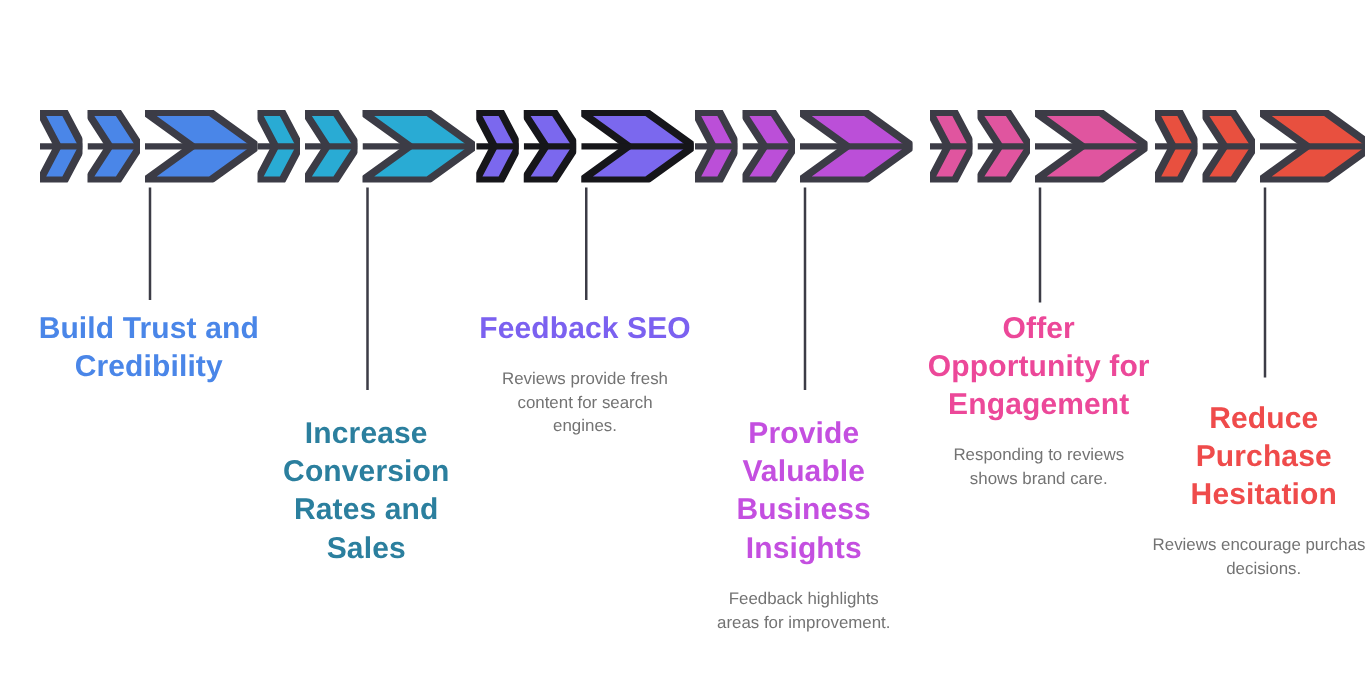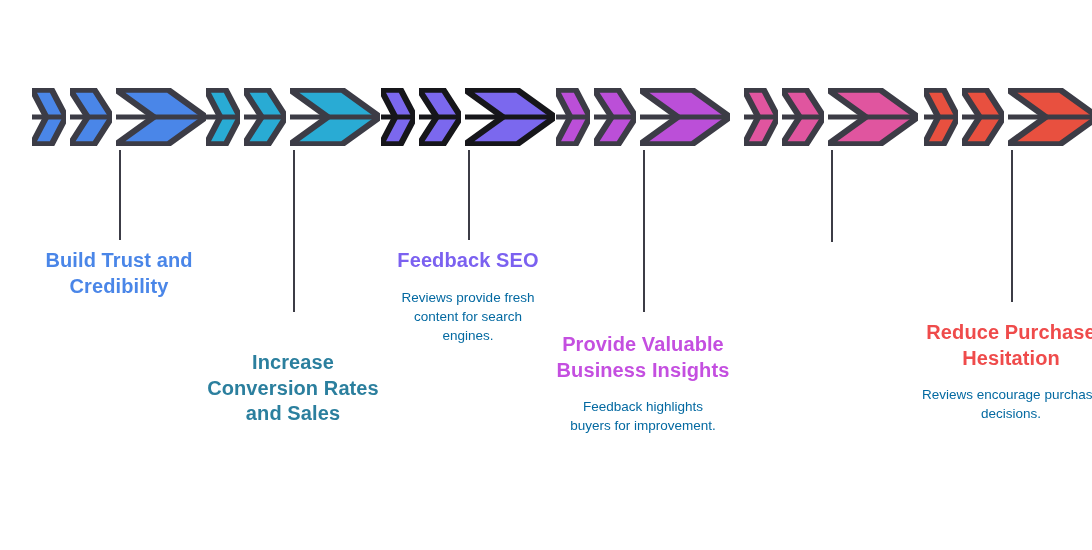--- a/index.html
+++ b/index.html
@@ -54,30 +54,30 @@
   }
 
   
   .textblock {
     position: absolute;
     left: -3px;
     width: 180px;
     text-align: center;
   }
   .heading {
-    font-size: 20px;
+    font-size: 24px;
     font-weight: bold;
     line-height: 1.28;
     margin: 0 0 14px 0;
     letter-spacing: 0.1px;
   }
   .body-text {
     font-size: 13.5px;
     line-height: 1.42;
-    color: #0369a1;
+    color: #737373;
     margin: 0;
   }
 
   
   .textblock.narrow .body-text { padding: 0 14px; }
 </style>
 </head>
 <body>
 
 <div id="board">
@@ -111,21 +111,21 @@
             <polygon points="0,3 58,3 100,50 58,97 0,97 42,50" fill="#29abd4" stroke="#3c3c46" stroke-width="6" stroke-linejoin="round" vector-effect="non-scaling-stroke"></polygon>
             <line x1="0" y1="50" x2="100" y2="50" stroke="#3c3c46" stroke-width="5" vector-effect="non-scaling-stroke"></line>
           </svg></span>
         <span class="chev big"><svg viewBox="0 0 100 100" preserveAspectRatio="none" width="100%" height="100%">
             <polygon points="0,3 58,3 100,50 58,97 0,97 42,50" fill="#29abd4" stroke="#3c3c46" stroke-width="6" stroke-linejoin="round" vector-effect="non-scaling-stroke"></polygon>
             <line x1="0" y1="50" x2="100" y2="50" stroke="#3c3c46" stroke-width="5" vector-effect="non-scaling-stroke"></line>
           </svg></span>
       </div>
       <div class="connector" style="top: 150px; height: 162px;"></div>
       <div class="textblock narrow" style="top: 332px;">
-        <h3 class="heading" style="color: rgb(43, 127, 158); margin-top: 18px;">Increase Conversion Rates and Sales</h3>
+        <h3 class="heading" style="color: rgb(43, 127, 158);">Increase Conversion Rates and Sales</h3>
       </div>
     </div>
     <div class="column" style="left: 381px;">
       <div class="chevrons">
         <span class="chev small-a"><svg viewBox="0 0 100 100" preserveAspectRatio="none" width="100%" height="100%">
             <polygon points="0,3 58,3 100,50 58,97 0,97 42,50" fill="#7b68ee" stroke="#16161a" stroke-width="6" stroke-linejoin="round" vector-effect="non-scaling-stroke"></polygon>
             <line x1="0" y1="50" x2="100" y2="50" stroke="#16161a" stroke-width="5" vector-effect="non-scaling-stroke"></line>
           </svg></span>
         <span class="chev small-b"><svg viewBox="0 0 100 100" preserveAspectRatio="none" width="100%" height="100%">
             <polygon points="0,3 58,3 100,50 58,97 0,97 42,50" fill="#7b68ee" stroke="#16161a" stroke-width="6" stroke-linejoin="round" vector-effect="non-scaling-stroke"></polygon>
@@ -153,39 +153,43 @@
             <line x1="0" y1="50" x2="100" y2="50" stroke="#3c3c46" stroke-width="5" vector-effect="non-scaling-stroke"></line>
           </svg></span>
         <span class="chev big"><svg viewBox="0 0 100 100" preserveAspectRatio="none" width="100%" height="100%">
             <polygon points="0,3 58,3 100,50 58,97 0,97 42,50" fill="#bb4fd8" stroke="#3c3c46" stroke-width="6" stroke-linejoin="round" vector-effect="non-scaling-stroke"></polygon>
             <line x1="0" y1="50" x2="100" y2="50" stroke="#3c3c46" stroke-width="5" vector-effect="non-scaling-stroke"></line>
           </svg></span>
       </div>
       <div class="connector" style="top: 150px; height: 162px;"></div>
       <div class="textblock narrow" style="top: 332px;">
         <h3 class="heading" style="color: rgb(196, 79, 224); text-align: center;">Provide Valuable Business Insights</h3>
-        <p class="body-text">Feedback highlights buyers for improvement.</p>
+        <p class="body-text">Feedback highlights areas for improvement.</p>
       </div>
     </div>
     <div class="column" style="left: 744px;">
       <div class="chevrons">
         <span class="chev small-a"><svg viewBox="0 0 100 100" preserveAspectRatio="none" width="100%" height="100%">
             <polygon points="0,3 58,3 100,50 58,97 0,97 42,50" fill="#e0559f" stroke="#3c3c46" stroke-width="6" stroke-linejoin="round" vector-effect="non-scaling-stroke"></polygon>
             <line x1="0" y1="50" x2="100" y2="50" stroke="#3c3c46" stroke-width="5" vector-effect="non-scaling-stroke"></line>
           </svg></span>
         <span class="chev small-b"><svg viewBox="0 0 100 100" preserveAspectRatio="none" width="100%" height="100%">
             <polygon points="0,3 58,3 100,50 58,97 0,97 42,50" fill="#e0559f" stroke="#3c3c46" stroke-width="6" stroke-linejoin="round" vector-effect="non-scaling-stroke"></polygon>
             <line x1="0" y1="50" x2="100" y2="50" stroke="#3c3c46" stroke-width="5" vector-effect="non-scaling-stroke"></line>
           </svg></span>
         <span class="chev big"><svg viewBox="0 0 100 100" preserveAspectRatio="none" width="100%" height="100%">
             <polygon points="0,3 58,3 100,50 58,97 0,97 42,50" fill="#e0559f" stroke="#3c3c46" stroke-width="6" stroke-linejoin="round" vector-effect="non-scaling-stroke"></polygon>
             <line x1="0" y1="50" x2="100" y2="50" stroke="#3c3c46" stroke-width="5" vector-effect="non-scaling-stroke"></line>
           </svg></span>
       </div>
       <div class="connector" style="top: 150px; height: 92px;"></div>
+      <div class="textblock narrow" style="top: 248px;">
+        <h3 class="heading" style="color: rgb(236, 72, 153);">Offer Opportunity for Engagement</h3>
+        <p class="body-text">Responding to reviews shows brand care.</p>
+      </div>
     </div>
     <div class="column" style="left: 924px;">
       <div class="chevrons">
         <span class="chev small-a"><svg viewBox="0 0 100 100" preserveAspectRatio="none" width="100%" height="100%">
             <polygon points="0,3 58,3 100,50 58,97 0,97 42,50" fill="#e8503f" stroke="#3c3c46" stroke-width="6" stroke-linejoin="round" vector-effect="non-scaling-stroke"></polygon>
             <line x1="0" y1="50" x2="100" y2="50" stroke="#3c3c46" stroke-width="5" vector-effect="non-scaling-stroke"></line>
           </svg></span>
         <span class="chev small-b"><svg viewBox="0 0 100 100" preserveAspectRatio="none" width="100%" height="100%">
             <polygon points="0,3 58,3 100,50 58,97 0,97 42,50" fill="#e8503f" stroke="#3c3c46" stroke-width="6" stroke-linejoin="round" vector-effect="non-scaling-stroke"></polygon>
             <line x1="0" y1="50" x2="100" y2="50" stroke="#3c3c46" stroke-width="5" vector-effect="non-scaling-stroke"></line>

